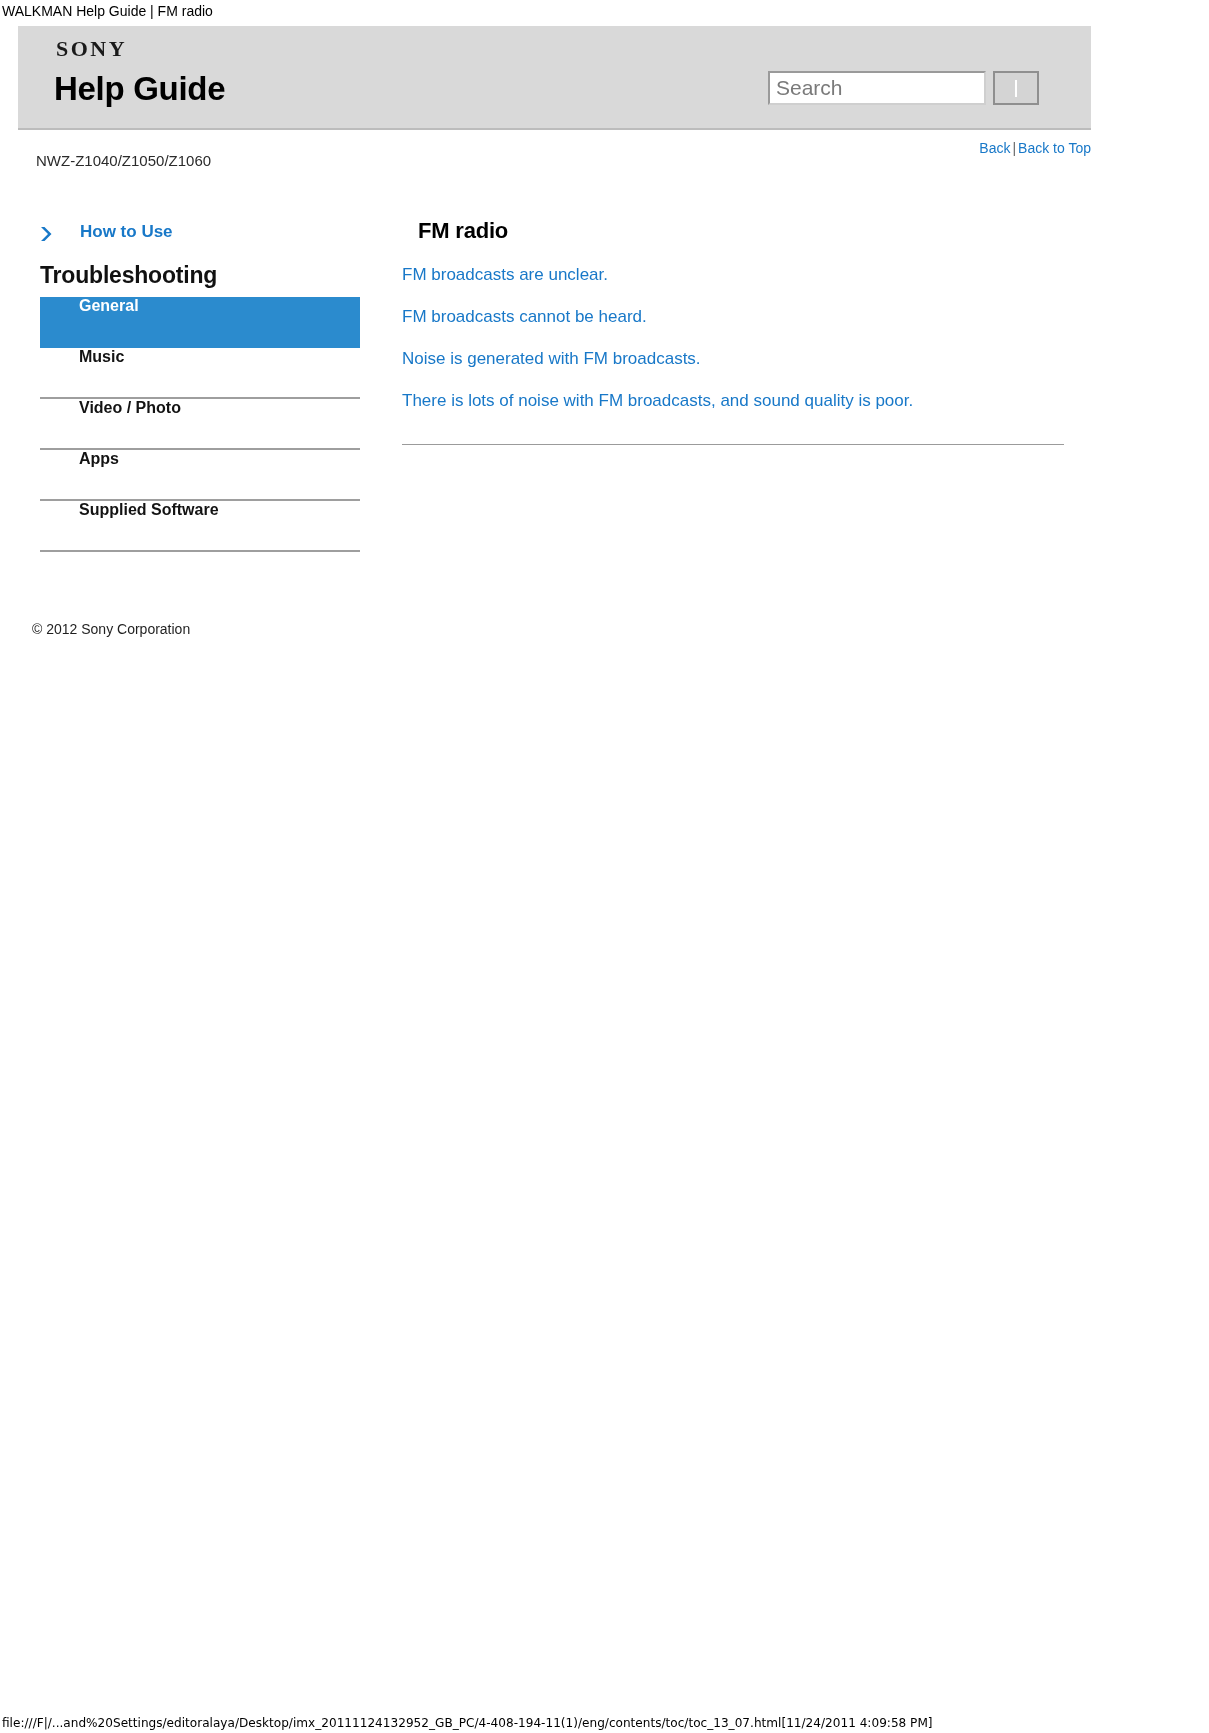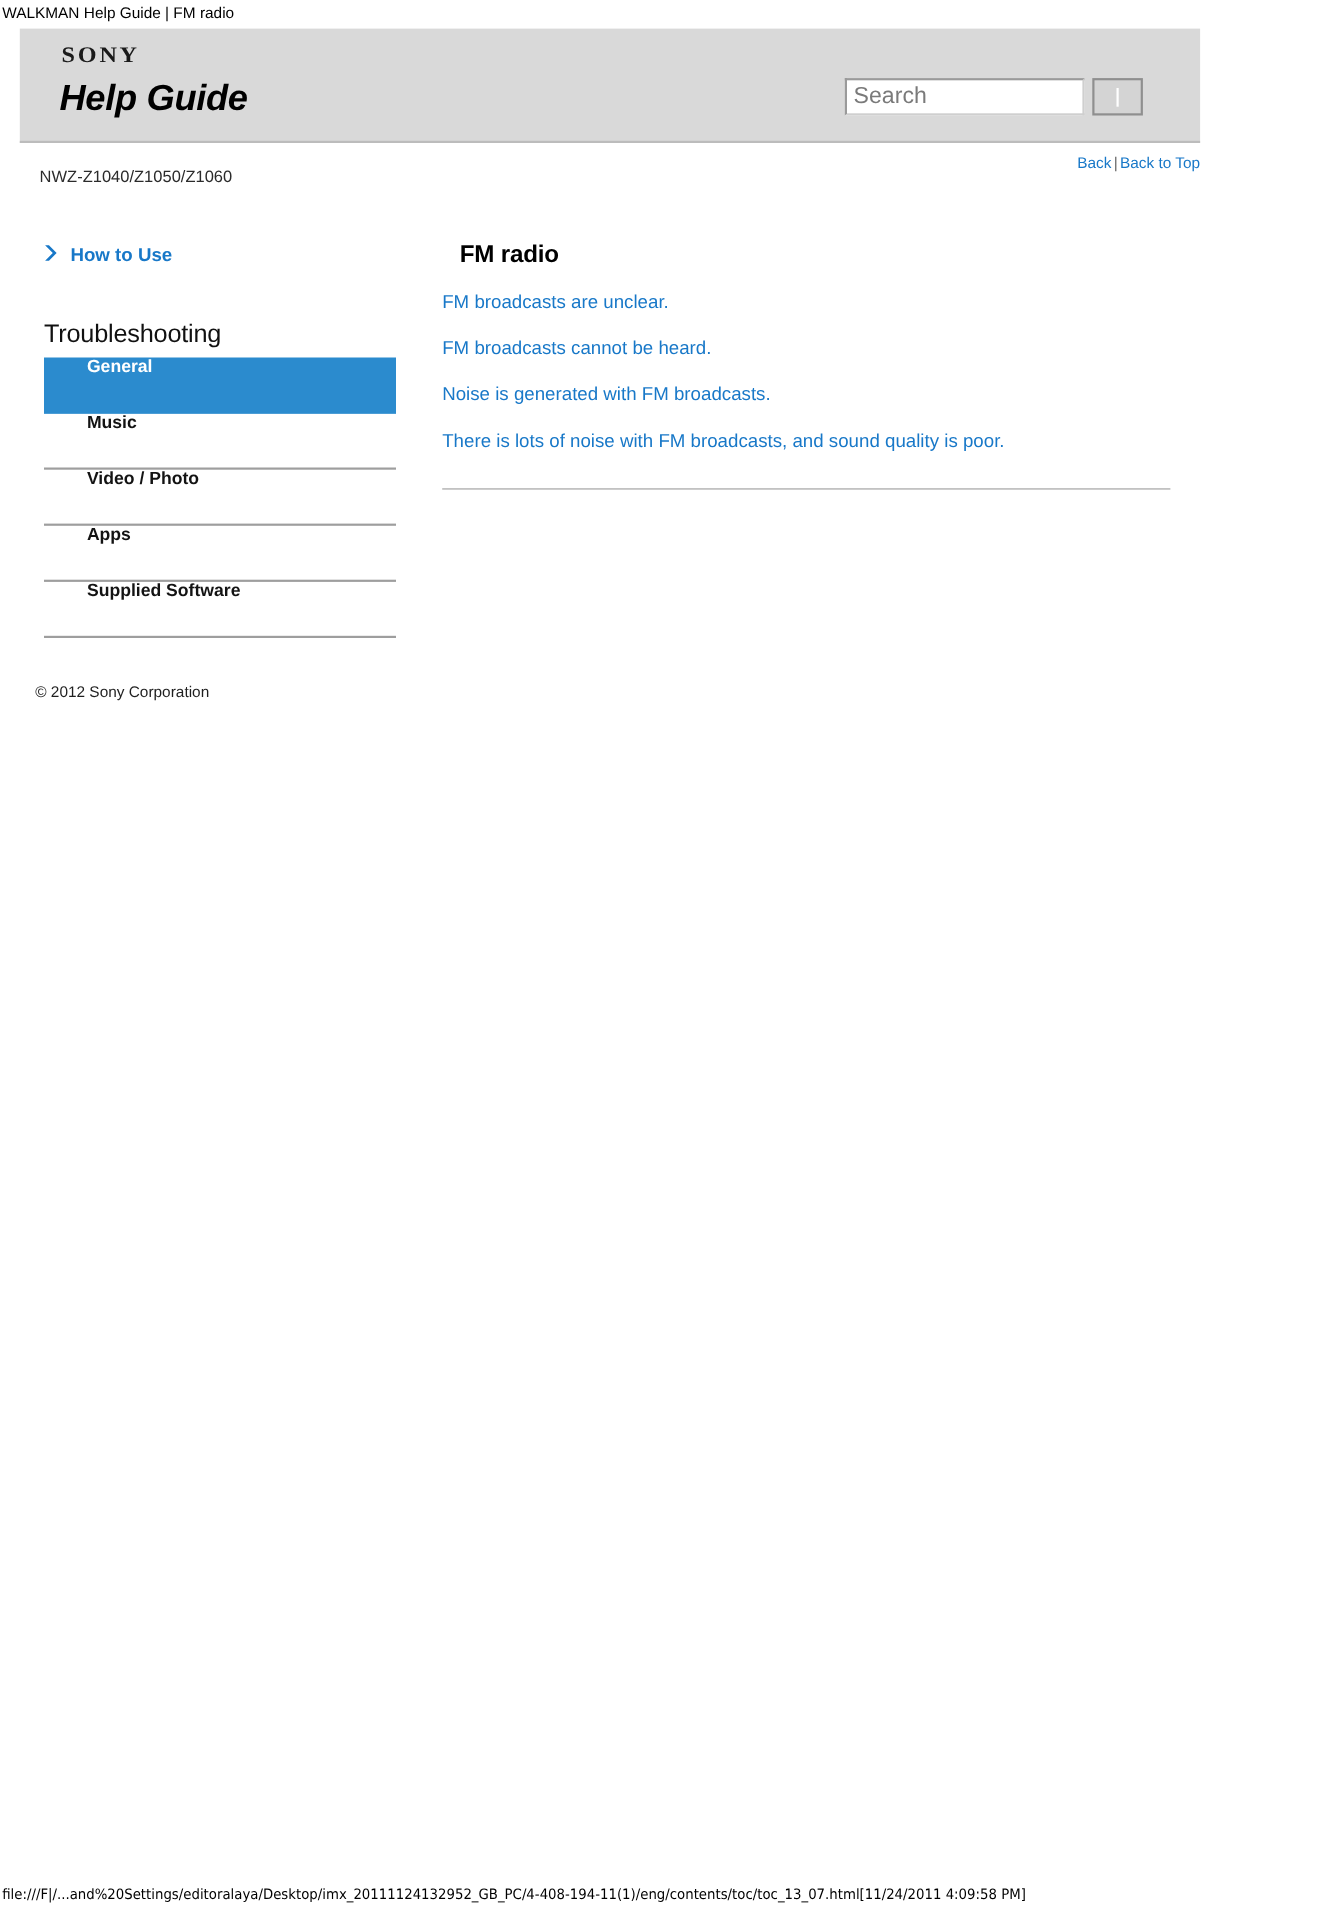--- a/index.html
+++ b/index.html
@@ -51,21 +51,20 @@
     transform-origin: left top;
   }
   .help-guide-title {
     position: absolute;
     left: 36px;
     top: 44px;
     font-size: 33px;
     font-weight: bold;
     color: #000;
     letter-spacing: -0.3px;
-    font-style: italic;
   }
 
   
   .search-wrap {
     position: absolute;
     left: 768px;
     top: 71px;
     display: flex;
     align-items: flex-start;
     justify-content: flex-end;
@@ -134,40 +133,40 @@
 
   
   .sidebar {
     position: absolute;
     left: 40px;
     top: 222px;
     width: 320px;
   }
   .how-to-use {
     display: flex;
-    align-items: flex-start;
-    gap: 9px;
-    margin-bottom: 48px;
+    align-items: flex-end;
+    gap: 25px;
+    margin-bottom: 20px;
     cursor: pointer;
     width: max-content;
   }
   .chevron-icon {
     display: inline-block;
     width: 15px;
     height: 16px;
     line-height: 16px;
   }
   .how-to-use-label {
     font-size: 17px;
     font-weight: bold;
     color: #1878c8;
   }
   .section-heading {
     font-size: 23px;
-    font-weight: normal;
+    font-weight: bold;
     color: #111;
     margin: 0 0 8px 0;
     letter-spacing: -0.2px;
   }
   .nav-list { list-style: none; margin: 0; padding: 0; }
   .nav-item {
     height: 51px;
     display: flex;
     padding-left: 39px;
     box-sizing: border-box;

